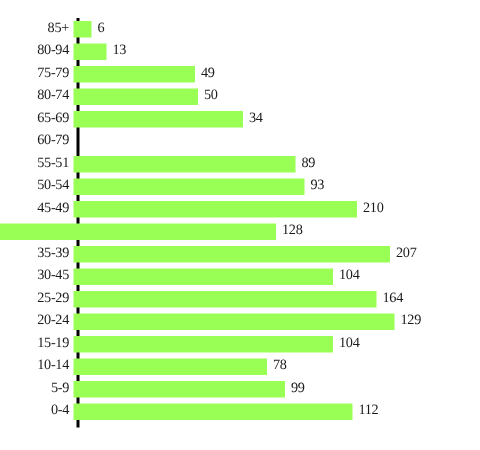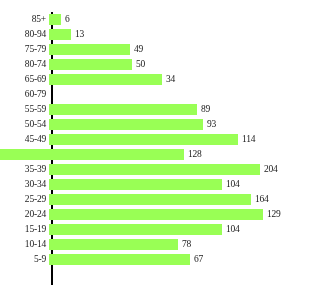--- a/index.html
+++ b/index.html
@@ -116,55 +116,55 @@
         <div class="cat-label">65-69</div>
         <div class="bar-area">
           <div class="bar" style="width: 113px; background: rgb(153, 255, 85);"></div>
           <div class="val-label">34</div>
         </div>
       </div>
       <div class="row">
         <div class="cat-label">60-79</div>
       </div>
       <div class="row">
-        <div class="cat-label">55-59</div>
+        <div class="cat-label">55-51</div>
         <div class="bar-area">
           <div class="bar" style="width: 148px; background: rgb(153, 255, 85);"></div>
           <div class="val-label">89</div>
         </div>
       </div>
       <div class="row">
         <div class="cat-label">50-54</div>
         <div class="bar-area">
           <div class="bar" style="width: 154px; background: rgb(153, 255, 85);"></div>
           <div class="val-label">93</div>
         </div>
       </div>
       <div class="row">
         <div class="cat-label">45-49</div>
         <div class="bar-area">
           <div class="bar" style="width: 189px; background: rgb(153, 255, 85);"></div>
-          <div class="val-label">114</div>
+          <div class="val-label">210</div>
         </div>
       </div>
       <div class="row">
         <div class="bar-area">
           <div class="bar" style="width: 184px; background: rgb(153, 255, 85);"></div>
           <div class="val-label">128</div>
         </div>
       </div>
       <div class="row">
         <div class="cat-label">35-39</div>
         <div class="bar-area">
           <div class="bar" style="width: 211px; background: rgb(153, 255, 85);"></div>
-          <div class="val-label">204</div>
-        </div>
-      </div>
-      <div class="row">
-        <div class="cat-label">30-34</div>
+          <div class="val-label">207</div>
+        </div>
+      </div>
+      <div class="row">
+        <div class="cat-label">30-45</div>
         <div class="bar-area">
           <div class="bar" style="width: 173px; background: rgb(153, 255, 85);"></div>
           <div class="val-label">104</div>
         </div>
       </div>
       <div class="row">
         <div class="cat-label">25-29</div>
         <div class="bar-area">
           <div class="bar" style="width: 202px; background: rgb(153, 255, 85);"></div>
           <div class="val-label">164</div>
@@ -188,18 +188,25 @@
         <div class="cat-label">10-14</div>
         <div class="bar-area">
           <div class="bar" style="width: 129px; background: rgb(153, 255, 85);"></div>
           <div class="val-label">78</div>
         </div>
       </div>
       <div class="row">
         <div class="cat-label">5-9</div>
         <div class="bar-area">
           <div class="bar" style="width: 141px; background: rgb(153, 255, 85);"></div>
-          <div class="val-label">67</div>
+          <div class="val-label">99</div>
+        </div>
+      </div>
+      <div class="row">
+        <div class="cat-label">0-4</div>
+        <div class="bar-area">
+          <div class="bar" style="width: 186px; background: rgb(153, 255, 85);"></div>
+          <div class="val-label">112</div>
         </div>
       </div>
     </div>
 
 </div>
 
 </body></html>

